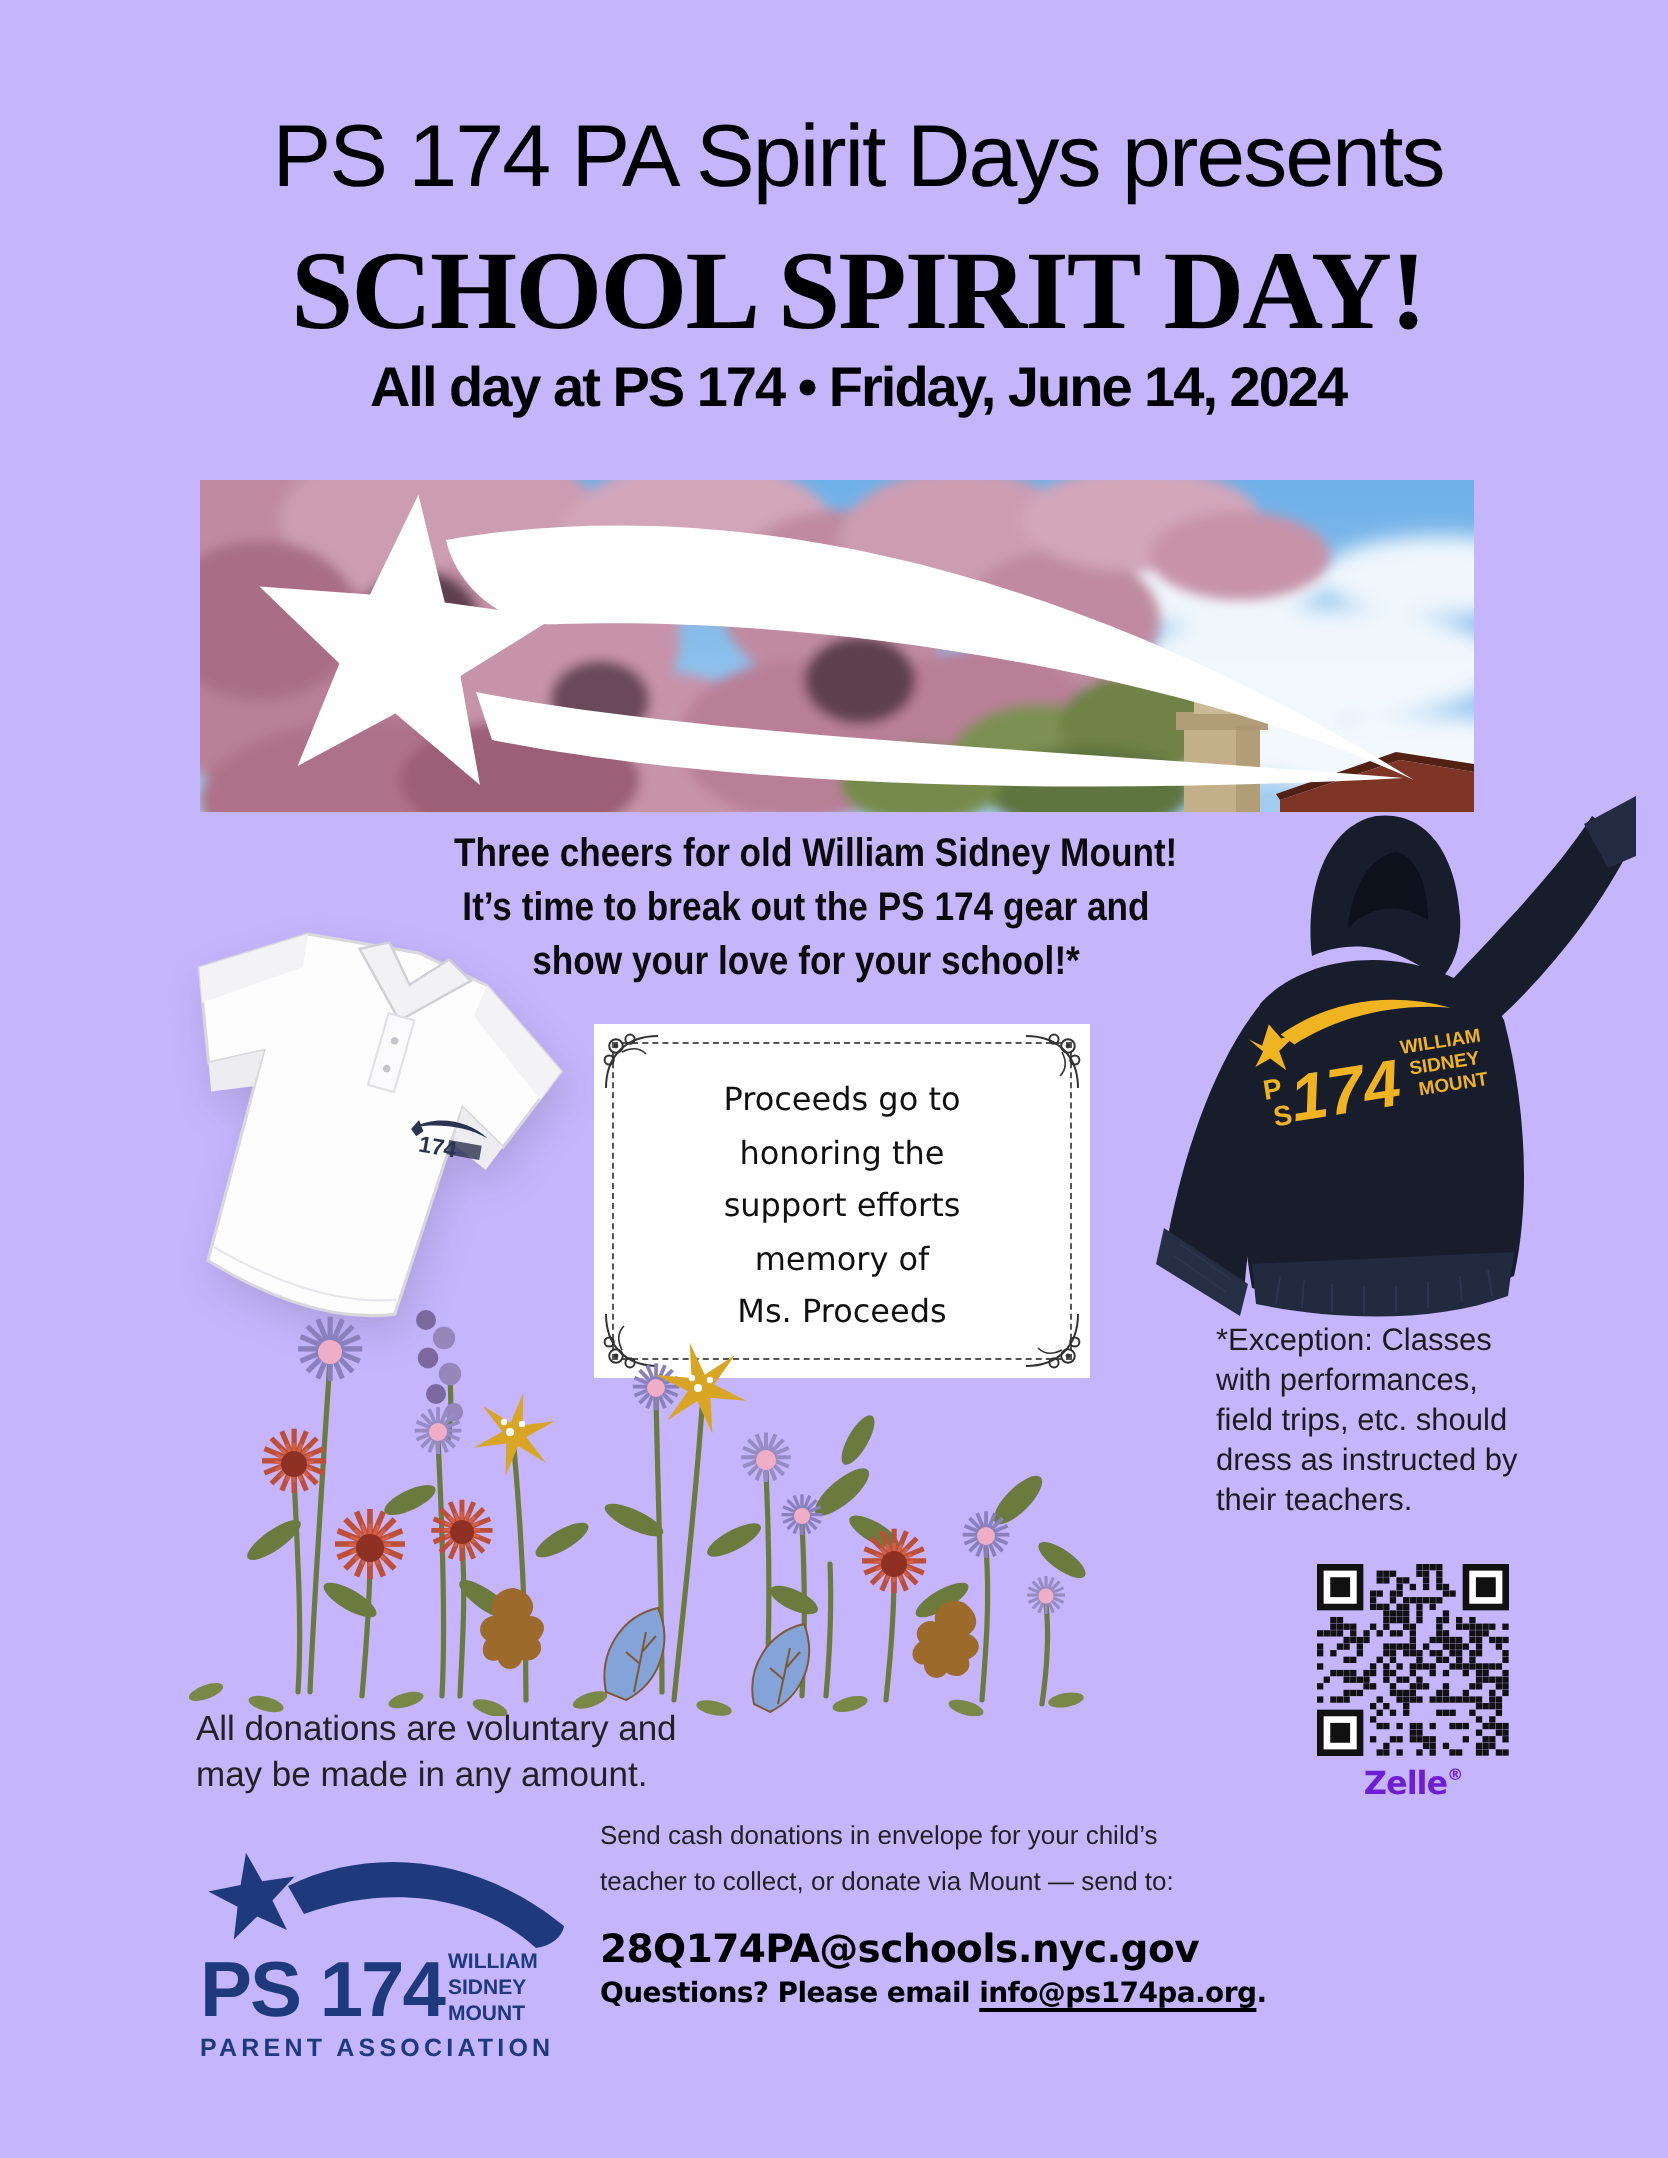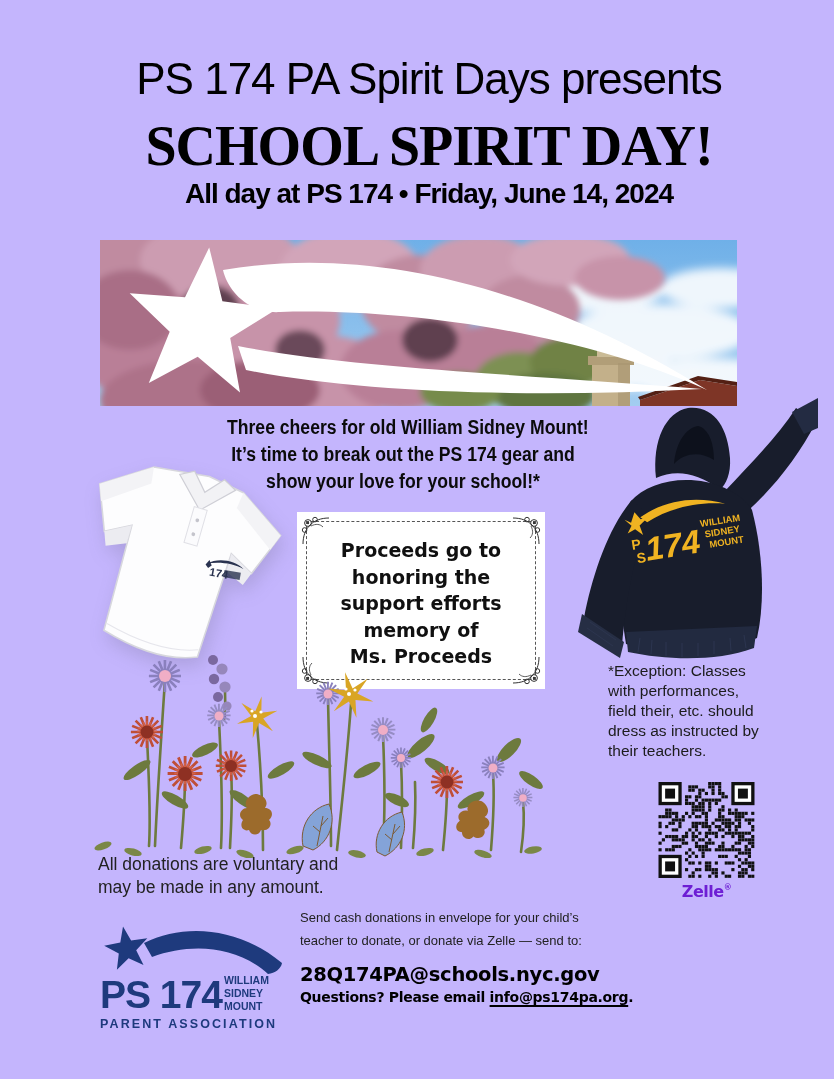--- a/index.html
+++ b/index.html
@@ -12,21 +12,21 @@
   .banner{position:absolute;left:100px;top:240px;width:637px;height:166px;}
   .banner svg{display:block;width:100%;height:100%;}
   .intro{position:absolute;left:203px;top:414px;width:400px;text-align:center;
          font-weight:700;font-size:20px;line-height:27px;color:#0b0b0b;}
   .intro .ln{white-space:nowrap;transform:scaleX(.88);transform-origin:50% 50%;}
   .polo{position:absolute;left:64px;top:446px;width:240px;height:232px;}
   .polo svg{filter:drop-shadow(3px 8px 9px rgba(70,70,90,.18));}
   .membox{position:absolute;left:297px;top:512px;width:248px;height:177px;background:#fff;}
   .membox .inner{position:absolute;inset:9px;border:1px dashed #555;}
   .memtxt{position:absolute;left:0;right:0;top:25px;text-align:center;
-          font-family:"DejaVu Sans",sans-serif;font-weight:700;font-size:19px;line-height:26.5px;color:#101010;}
+          font-family:"DejaVu Sans",sans-serif;font-weight:400;font-size:16px;line-height:26.5px;color:#101010;}
   .crn{position:absolute;width:30px;height:30px;}
   .crn.tl{left:3px;top:3px;}
   .crn.tr{right:3px;top:3px;transform:rotate(90deg);}
   .crn.br{right:3px;bottom:3px;transform:rotate(180deg);}
   .crn.bl{left:3px;bottom:3px;transform:rotate(270deg);}
   .hoodie{position:absolute;left:556px;top:398px;width:262px;height:268px;}
   .exception{position:absolute;left:608px;top:661px;font-size:15.5px;line-height:20px;color:#1c1c1c;}
   .exception .ln{white-space:nowrap;}
   .flowers{position:absolute;left:85px;top:650px;width:462px;height:208px;}
   .qrwrap{position:absolute;left:656px;top:782px;width:101px;}
@@ -227,21 +227,21 @@
         <text x="74" y="35" font-size="9.5" font-weight="bold">WILLIAM</text>
         <text x="77" y="46" font-size="9.5" font-weight="bold">SIDNEY</text>
         <text x="80" y="57" font-size="9.5" font-weight="bold">MOUNT</text>
       </g>
     </svg>
   </div>
 
   <div class="exception">
     <div class="ln">*Exception: Classes</div>
     <div class="ln">with performances,</div>
-    <div class="ln">field their, etc. should</div>
+    <div class="ln">field trips, etc. should</div>
     <div class="ln">dress as instructed by</div>
     <div class="ln">their teachers.</div>
   </div>
 
   <div class="flowers">
     <svg viewBox="0 0 462 208">
       <g stroke="#6d7a3e" stroke-width="2.6" fill="none" stroke-linecap="round">
         <path d="M80,30 C76,90 72,150 70,196"></path>
           <path d="M62,88 C64,130 66,165 64,196"></path>
         <path d="M100,128 C100,150 98,175 96,198"></path>
@@ -672,19 +672,19 @@
         <text x="124" y="76" font-size="10.5" font-weight="bold">SIDNEY</text>
         <text x="124" y="89" font-size="10.5" font-weight="bold">MOUNT</text>
         <text x="0" y="107" font-size="12.5" font-weight="bold" letter-spacing="2.1">PARENT ASSOCIATION</text>
       </g>
     </svg>
   </div>
 
   <div class="ftext">
     <div class="send">
       <div class="ln">Send cash donations in envelope for your child’s</div>
-      <div class="ln">teacher to donate, or donate via Zelle — send to:</div>
+      <div class="ln">teacher to collect, or donate via Mount — send to:</div>
     </div>
     <div class="mailline">28Q174PA@schools.nyc.gov</div>
     <div class="qline"><span>Questions? Please email </span><span class="lnk">info@ps174pa.org</span><span>.</span></div>
   </div>
 
 </div>
 
 </body></html>

